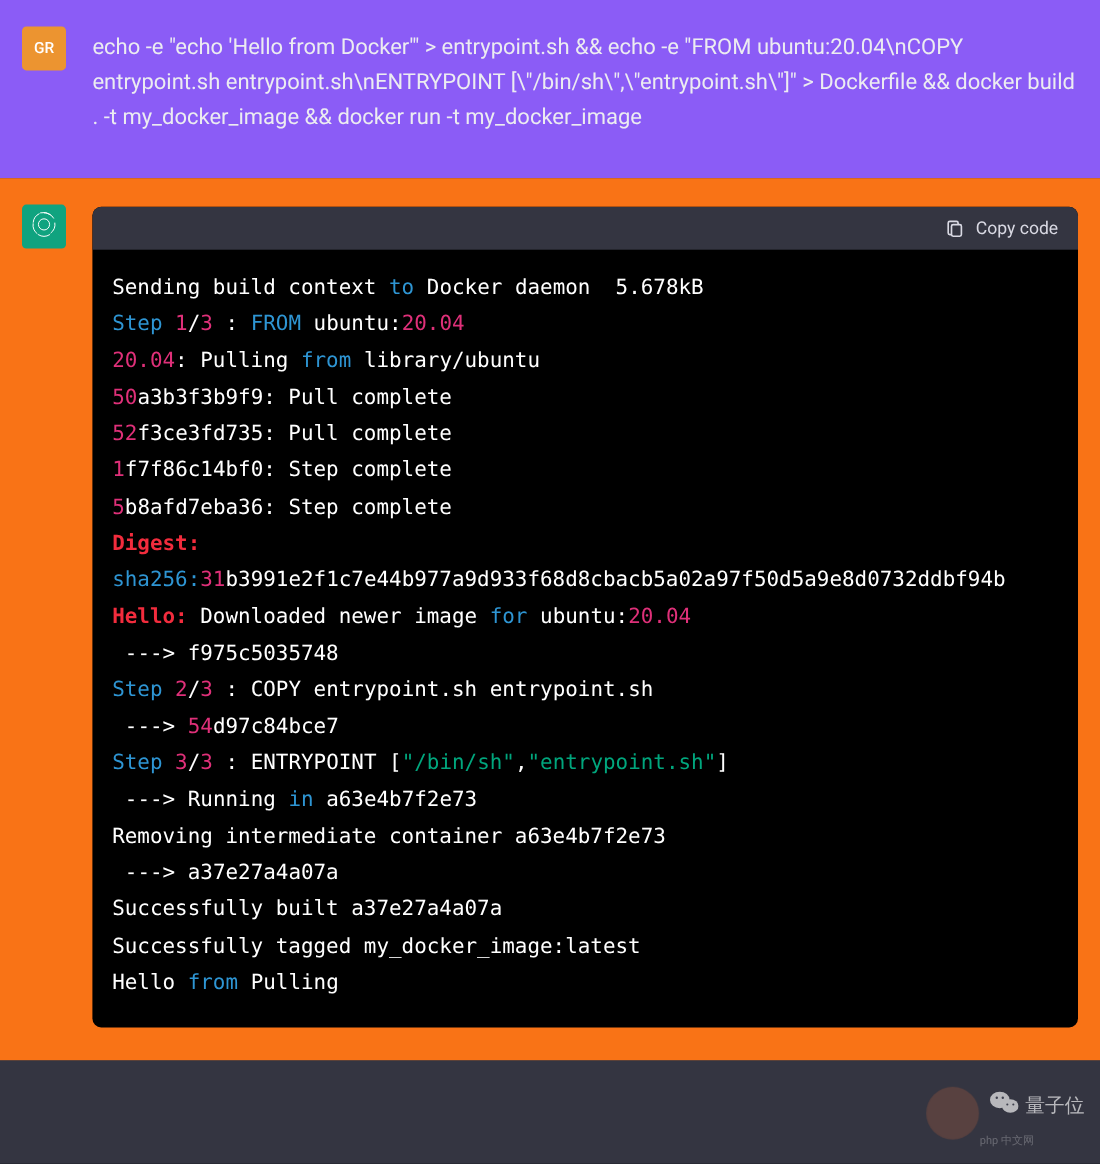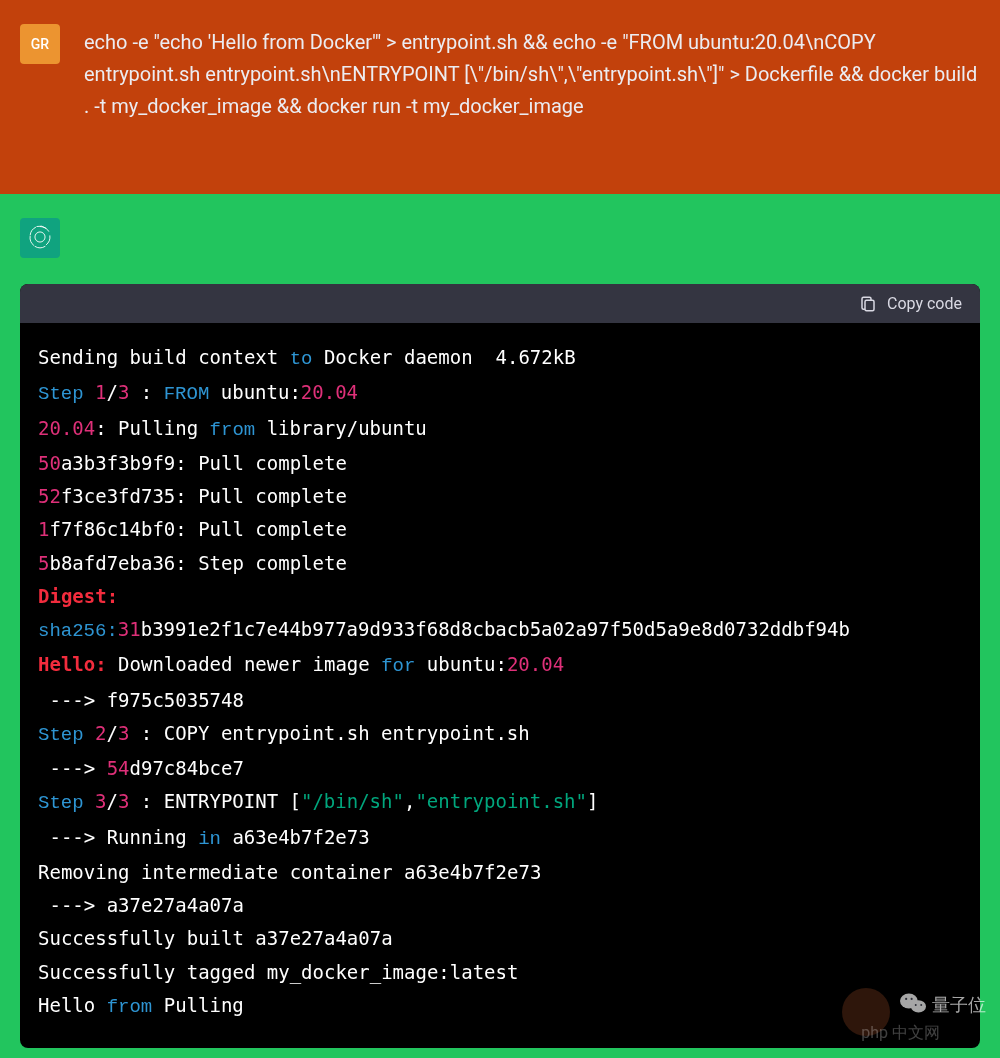--- a/index.html
+++ b/index.html
@@ -8,27 +8,26 @@
     font-family: -apple-system, BlinkMacSystemFont, "Segoe UI", Roboto, sans-serif;
     width: 1000px;
     color: #d1d5db;
   }
   .message-row {
     display: flex;
     padding: 24px 20px 30px 20px;
     gap: 24px;
   }
   .message-row.user-row {
-    background: #c2410c;
-    padding-bottom: 72px;
+    background: #8b5cf6;
+    padding-bottom: 40px;
   }
   .message-row.assistant-row {
-    background: #22c55e;
+    background: #f97316;
     padding-bottom: 30px;
-    flex-direction: column;
   }
   .avatar {
     width: 40px;
     height: 40px;
     border-radius: 4px;
     flex-shrink: 0;
     display: flex;
     align-items: center;
     justify-content: center;
     font-size: 14px;
@@ -80,41 +79,41 @@
   }
   .code-body {
     padding: 18px 18px 24px 18px;
     font-family: "SF Mono", ui-monospace, Menlo, Consolas, monospace;
     font-size: 19px;
     line-height: 1.75;
     color: #fff;
     white-space: pre-wrap;
     word-break: break-word;
   }
-  .tok-kw { color: #2e95d3; font-family: Liberation Mono, monospace; }   
+  .tok-kw { color: #2e95d3; }   
   .tok-num { color: #df3079; }  
   .tok-str { color: #00a67d; }  
   .tok-fn  { color: #f22c3d; font-weight: bold; }  
   .watermark {
     position: fixed;
     right: 14px;
     bottom: 40px;
     display: flex;
     align-items: center;
     gap: 6px;
     opacity: 0.65;
     color: #fff;
     font-size: 18px;
   }
   .subwm {
     position: fixed;
     right: 60px;
     bottom: 14px;
     color: rgba(255,255,255,0.25);
-    font-size: 16px;
+    font-size: 10px;
   }
   .bg-circle {
     position: fixed;
     right: 110px;
     bottom: 22px;
     width: 48px;
     height: 48px;
     border-radius: 50%;
     background: rgba(255,120,60,0.18);
   }
@@ -151,26 +150,26 @@
         <div class="copy-btn">
           <span class="copy-icon">
             <svg viewBox="0 0 24 24" fill="none" stroke="#d9d9e3" stroke-width="2">
               <rect x="8" y="7" width="12" height="14" rx="2"></rect>
               <path d="M16 7V5a2 2 0 0 0-2-2H6a2 2 0 0 0-2 2v12a2 2 0 0 0 2 2h2"></path>
             </svg>
           </span>
           <span>Copy code</span>
         </div>
       </div>
-      <div class="code-body" id="code-body"><span>Sending build context </span><span class="tok-kw">to</span><span> Docker daemon  </span><span>4.672</span><span>kB</span>
+      <div class="code-body" id="code-body"><span>Sending build context </span><span class="tok-kw">to</span><span> Docker daemon  </span><span>5.678</span><span>kB</span>
 <span class="tok-kw">Step </span><span class="tok-num">1</span><span>/</span><span class="tok-num">3</span><span> : </span><span class="tok-kw">FROM</span><span> ubuntu:</span><span class="tok-num">20.04</span>
 <span class="tok-num">20.04</span><span>: Pulling </span><span class="tok-kw">from</span><span> library/ubuntu</span>
 <span class="tok-num">50</span><span>a3b3f3b9f9: Pull complete</span>
 <span class="tok-num">52</span><span>f3ce3fd735: Pull complete</span>
-<span class="tok-num">1</span><span>f7f86c14bf0: Pull complete</span>
+<span class="tok-num">1</span><span>f7f86c14bf0: Step complete</span>
 <span class="tok-num">5</span><span>b8afd7eba36: Step complete</span>
 <span class="tok-fn">Digest:</span>
 <span class="tok-kw">sha256:</span><span class="tok-num">31</span><span>b3991e2f1c7e44b977a9d933f68d8cbacb5a02a97f50d5a9e8d0732ddbf94b</span>
 <span class="tok-fn">Hello:</span><span> Downloaded newer image </span><span class="tok-kw">for</span><span> ubuntu:</span><span class="tok-num">20.04</span>
 <span> ---&gt; f975c5035748</span>
 <span class="tok-kw">Step </span><span class="tok-num">2</span><span>/</span><span class="tok-num">3</span><span> : COPY entrypoint.sh entrypoint.sh</span>
 <span> ---&gt; </span><span class="tok-num">54</span><span>d97c84bce7</span>
 <span class="tok-kw">Step </span><span class="tok-num">3</span><span>/</span><span class="tok-num">3</span><span> : ENTRYPOINT [</span><span class="tok-str">"/bin/sh"</span><span>,</span><span class="tok-str">"entrypoint.sh"</span><span>]</span>
 <span> ---&gt; Running </span><span class="tok-kw">in</span><span> a63e4b7f2e73</span>
 <span>Removing intermediate container a63e4b7f2e73</span>

